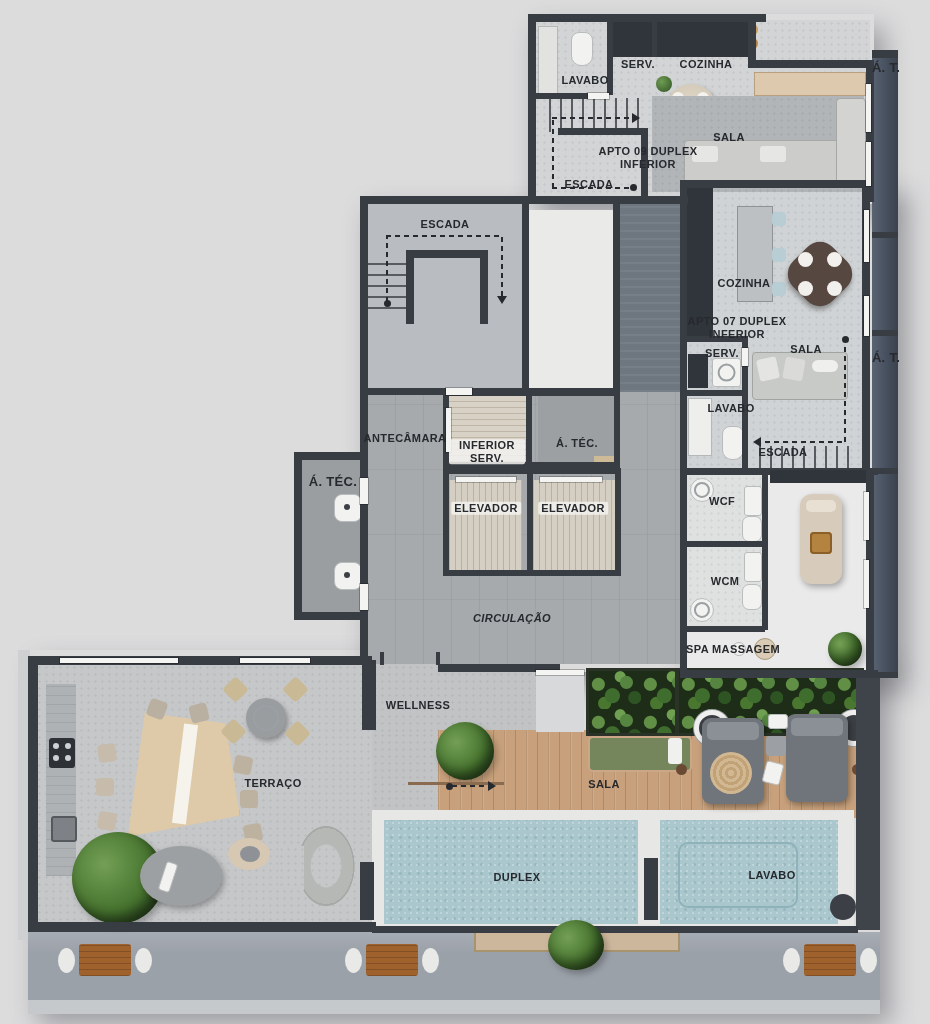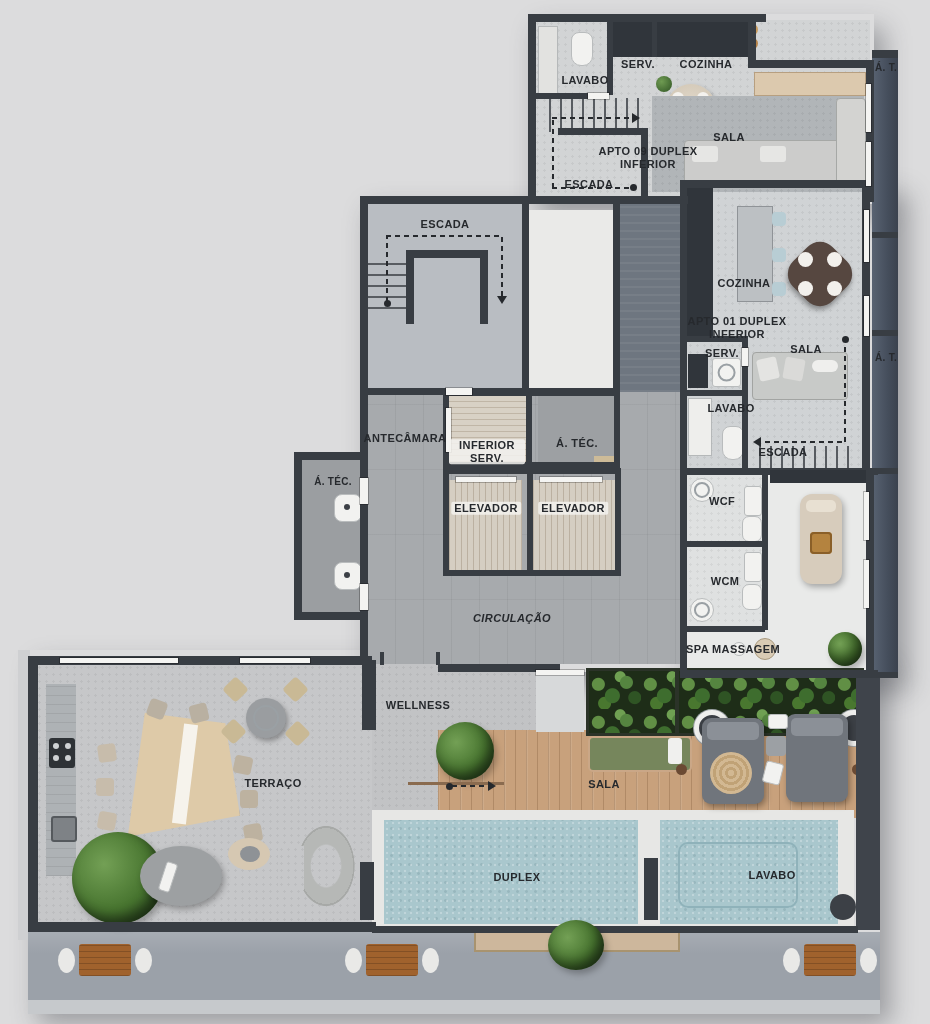--- a/index.html
+++ b/index.html
@@ -7,21 +7,21 @@
           font-family:"Liberation Sans", sans-serif;}
   .wall{position:absolute;background:#383d43;z-index:3;}
   .counter{position:absolute;background:#30353b;z-index:3;}
   .floor{position:absolute;z-index:1;}
   .furn{position:absolute;z-index:2;}
   .accent{position:absolute;z-index:4;}
   .lbl{position:absolute;z-index:5;transform:translate(-50%,-50%);
        font-size:11px;font-weight:bold;color:#26292d;letter-spacing:.4px;
        white-space:nowrap;text-align:center;line-height:1.15;}
   .lbl.wrap{white-space:normal;}
-  .lbl.sm{font-size:10px;letter-spacing:.3px;}
+  .lbl.sm{font-size:13px;letter-spacing:.3px;}
   .lbl.chip{background:rgba(243,242,239,.85);padding:0 3px;border-radius:2px;}
   .shadow{position:absolute;z-index:0;background:transparent;
           box-shadow:10px 14px 24px rgba(55,58,64,.40);}
   .speckle{background-image:radial-gradient(rgba(0,0,0,.05) 1px, transparent 1.4px);
            background-size:7px 7px;}
   .grid{background-image:
         repeating-linear-gradient(90deg, transparent 0 27px, rgba(0,0,0,.05) 27px 28px),
         repeating-linear-gradient(0deg, transparent 0 64px, rgba(0,0,0,.04) 64px 65px);}
   .woodv{background-color:#c8a17c;background-image:
          repeating-linear-gradient(90deg, rgba(255,255,255,.10) 0 2px, transparent 2px 22px),
@@ -369,21 +369,21 @@
 
   <div class="lbl" style="left:585px;top:80px;">LAVABO</div>
   <div class="lbl" style="left:638px;top:64px;">SERV.</div>
   <div class="lbl" style="left:706px;top:64px;">COZINHA</div>
   <div class="lbl" style="left:729px;top:137px;">SALA</div>
   <div class="lbl wrap" style="left:648px;top:158px;width:122px;">APTO 09 DUPLEX INFERIOR</div>
   <div class="lbl" style="left:589px;top:184px;">ESCADA</div>
   <div class="lbl sm" style="left:886px;top:68px;">Á. T.</div>
   <div class="lbl" style="left:445px;top:224px;">ESCADA</div>
   <div class="lbl" style="left:744px;top:283px;">COZINHA</div>
-  <div class="lbl wrap" style="left:737px;top:328px;width:124px;">APTO 01 DUPLEX INFERIOR</div>
+  <div class="lbl wrap" style="left:737px;top:328px;width:124px;">APTO 07 DUPLEX INFERIOR</div>
   <div class="lbl" style="left:722px;top:353px;">SERV.</div>
   <div class="lbl" style="left:806px;top:349px;">SALA</div>
   <div class="lbl sm" style="left:886px;top:358px;">Á. T.</div>
   <div class="lbl" style="left:731px;top:408px;">LAVABO</div>
   <div class="lbl" style="left:783px;top:452px;">ESCADA</div>
   <div class="lbl" style="left:405px;top:438px;">ANTECÂMARA</div>
   <div class="lbl wrap chip" style="left:487px;top:452px;width:70px;">INFERIOR SERV.</div>
   <div class="lbl" style="left:577px;top:443px;">Á. TÉC.</div>
   <div class="lbl sm" style="left:333px;top:482px;">Á. TÉC.</div>
   <div class="lbl chip" style="left:486px;top:508px;">ELEVADOR</div>

